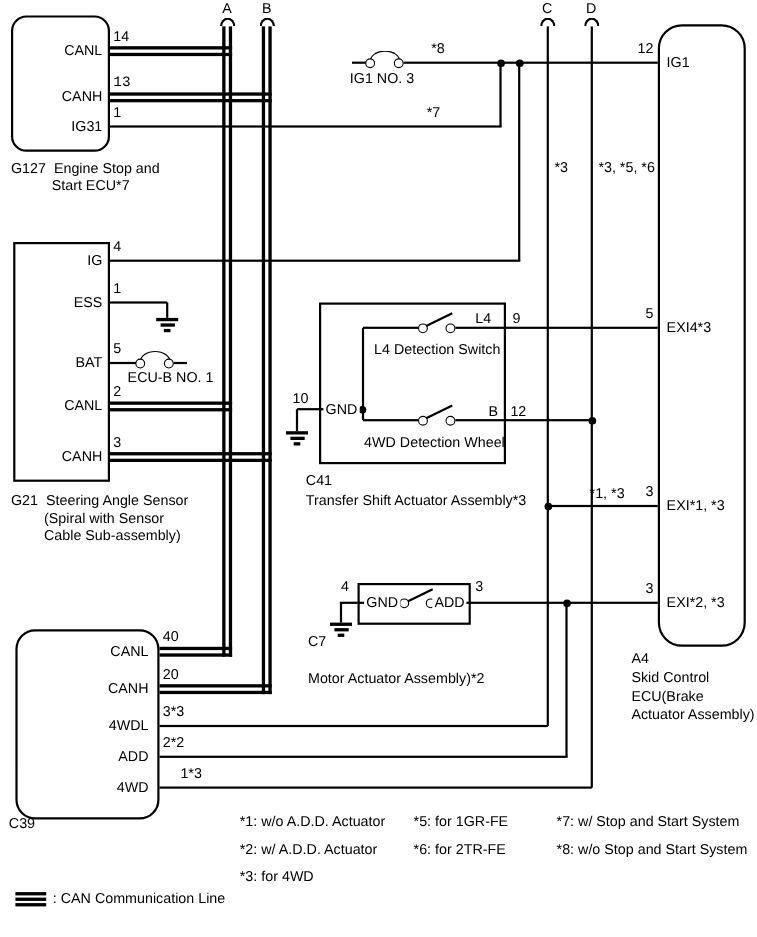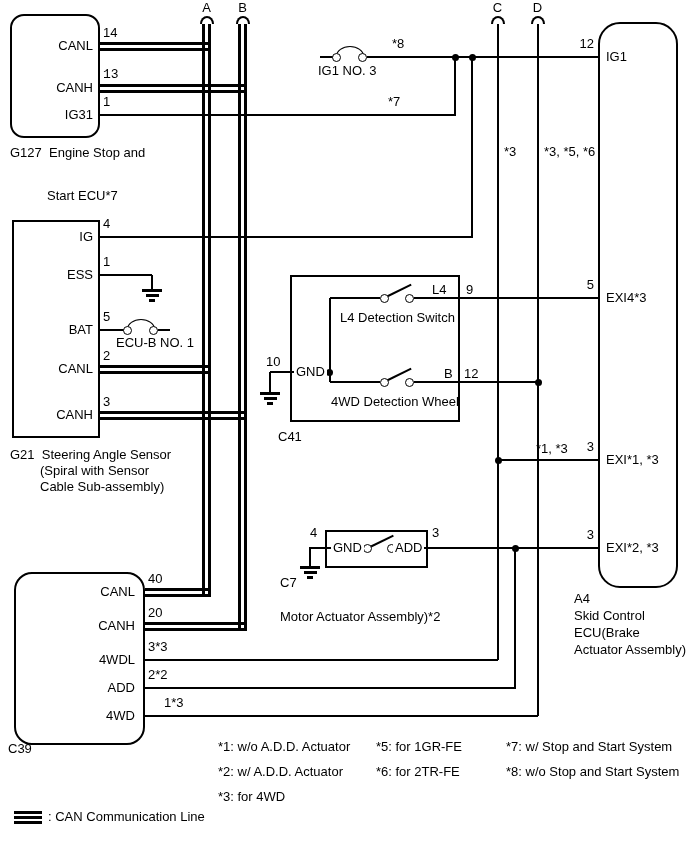--- a/index.html
+++ b/index.html
@@ -118,21 +118,21 @@
   <div class="lbl" style="left:490px;top:1px;width:15px;text-align:center;">C</div>
   <div class="lbl" style="left:530px;top:1px;width:15px;text-align:center;">D</div>
 
   <div class="lbl" style="left:103px;top:26px;">14</div>
   <div class="lbl r" style="left:30px;top:39px;width:63px;">CANL</div>
   <div class="lbl" style="left:103px;top:68px;font-family:Liberation Mono, monospace;">13</div>
   <div class="lbl r" style="left:30px;top:81px;width:63px;">CANH</div>
   <div class="lbl" style="left:103px;top:95px;">1</div>
   <div class="lbl r" style="left:30px;top:108px;width:63px;">IG31</div>
   <div class="lbl" style="left:10px;top:146px;">G127  Engine Stop and</div>
-  <div class="lbl" style="left:47px;top:162px;margin-top:27px;">Start ECU*7</div>
+  <div class="lbl" style="left:47px;top:162px;">Start ECU*7</div>
 
   <div class="lbl" style="left:103px;top:217px;">4</div>
   <div class="lbl r" style="left:30px;top:230px;width:63px;">IG</div>
   <div class="lbl" style="left:103px;top:255px;">1</div>
   <div class="lbl r" style="left:30px;top:268px;width:63px;">ESS</div>
   <div class="lbl" style="left:103px;top:310px;">5</div>
   <div class="lbl r" style="left:30px;top:323px;width:63px;">BAT</div>
   <div class="lbl" style="left:116px;top:336px;">ECU-B NO. 1</div>
   <div class="lbl" style="left:103px;top:349px;">2</div>
   <div class="lbl r" style="left:30px;top:362px;width:63px;">CANL</div>
@@ -156,20 +156,21 @@
 
   <div class="lbl" style="left:266px;top:355px;">10</div>
   <div class="lbl wbg" style="left:294px;top:365px;">GND</div>
   <div class="lbl" style="left:432px;top:283px;">L4</div>
   <div class="lbl" style="left:466px;top:283px;">9</div>
   <div class="lbl" style="left:444px;top:367px;">B</div>
   <div class="lbl" style="left:464px;top:367px;">12</div>
   <div class="lbl" style="left:340px;top:311px;">L4 Detection Switch</div>
   <div class="lbl" style="left:331px;top:395px;">4WD Detection Wheel</div>
   <div class="lbl" style="left:278px;top:430px;">C41</div>
+  <div class="lbl" style="left:278px;top:448px;">Transfer Shift Actuator Assembly*3</div>
 
   <div class="lbl" style="left:310px;top:526px;">4</div>
   <div class="lbl wbg" style="left:331px;top:541px;">GND</div>
   <div class="lbl wbg" style="left:393px;top:541px;">ADD</div>
   <div class="lbl" style="left:432px;top:526px;">3</div>
   <div class="lbl" style="left:280px;top:576px;">C7</div>
   <div class="lbl" style="left:280px;top:610px;">Motor Actuator Assembly)*2</div>
 
   <div class="lbl r" style="left:560px;top:37px;width:34px;">12</div>
   <div class="lbl" style="left:606px;top:50px;">IG1</div>

